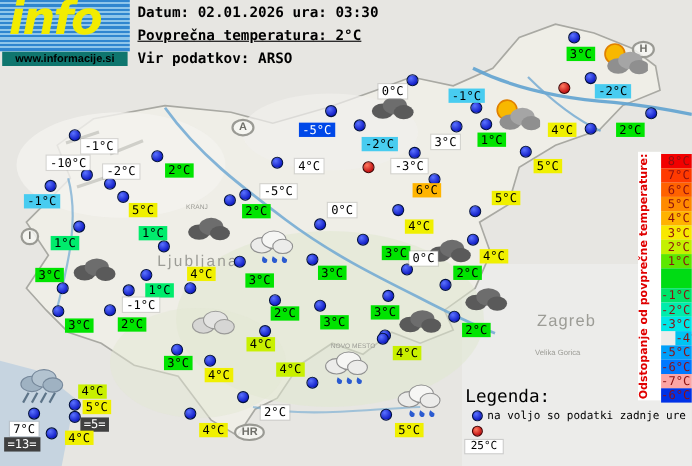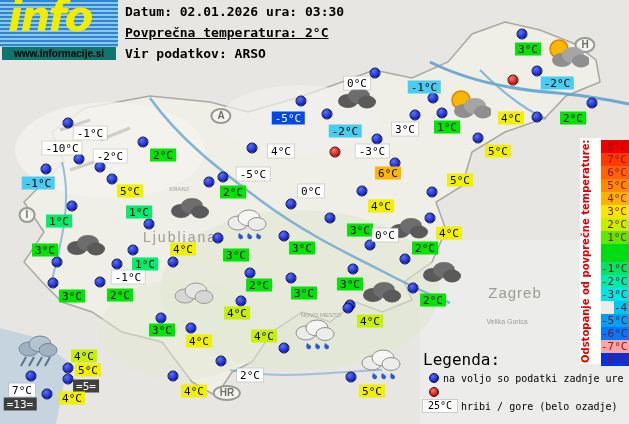--- a/index.html
+++ b/index.html
@@ -333,16 +333,15 @@
     <div class="title">Legenda:</div>
     <div class="lrow">
       <span class="ldot blue"></span>
       <span>na voljo so podatki zadnje ure</span>
     </div>
     <div class="lrow">
       <span class="ldot red"></span>
     </div>
     <div class="lrow">
       <span class="lbox white">25°C</span>
-      <span>hribi / gore (belo ozadje)</span>
     </div>
   </div>
 </div>
 
 </body></html>

